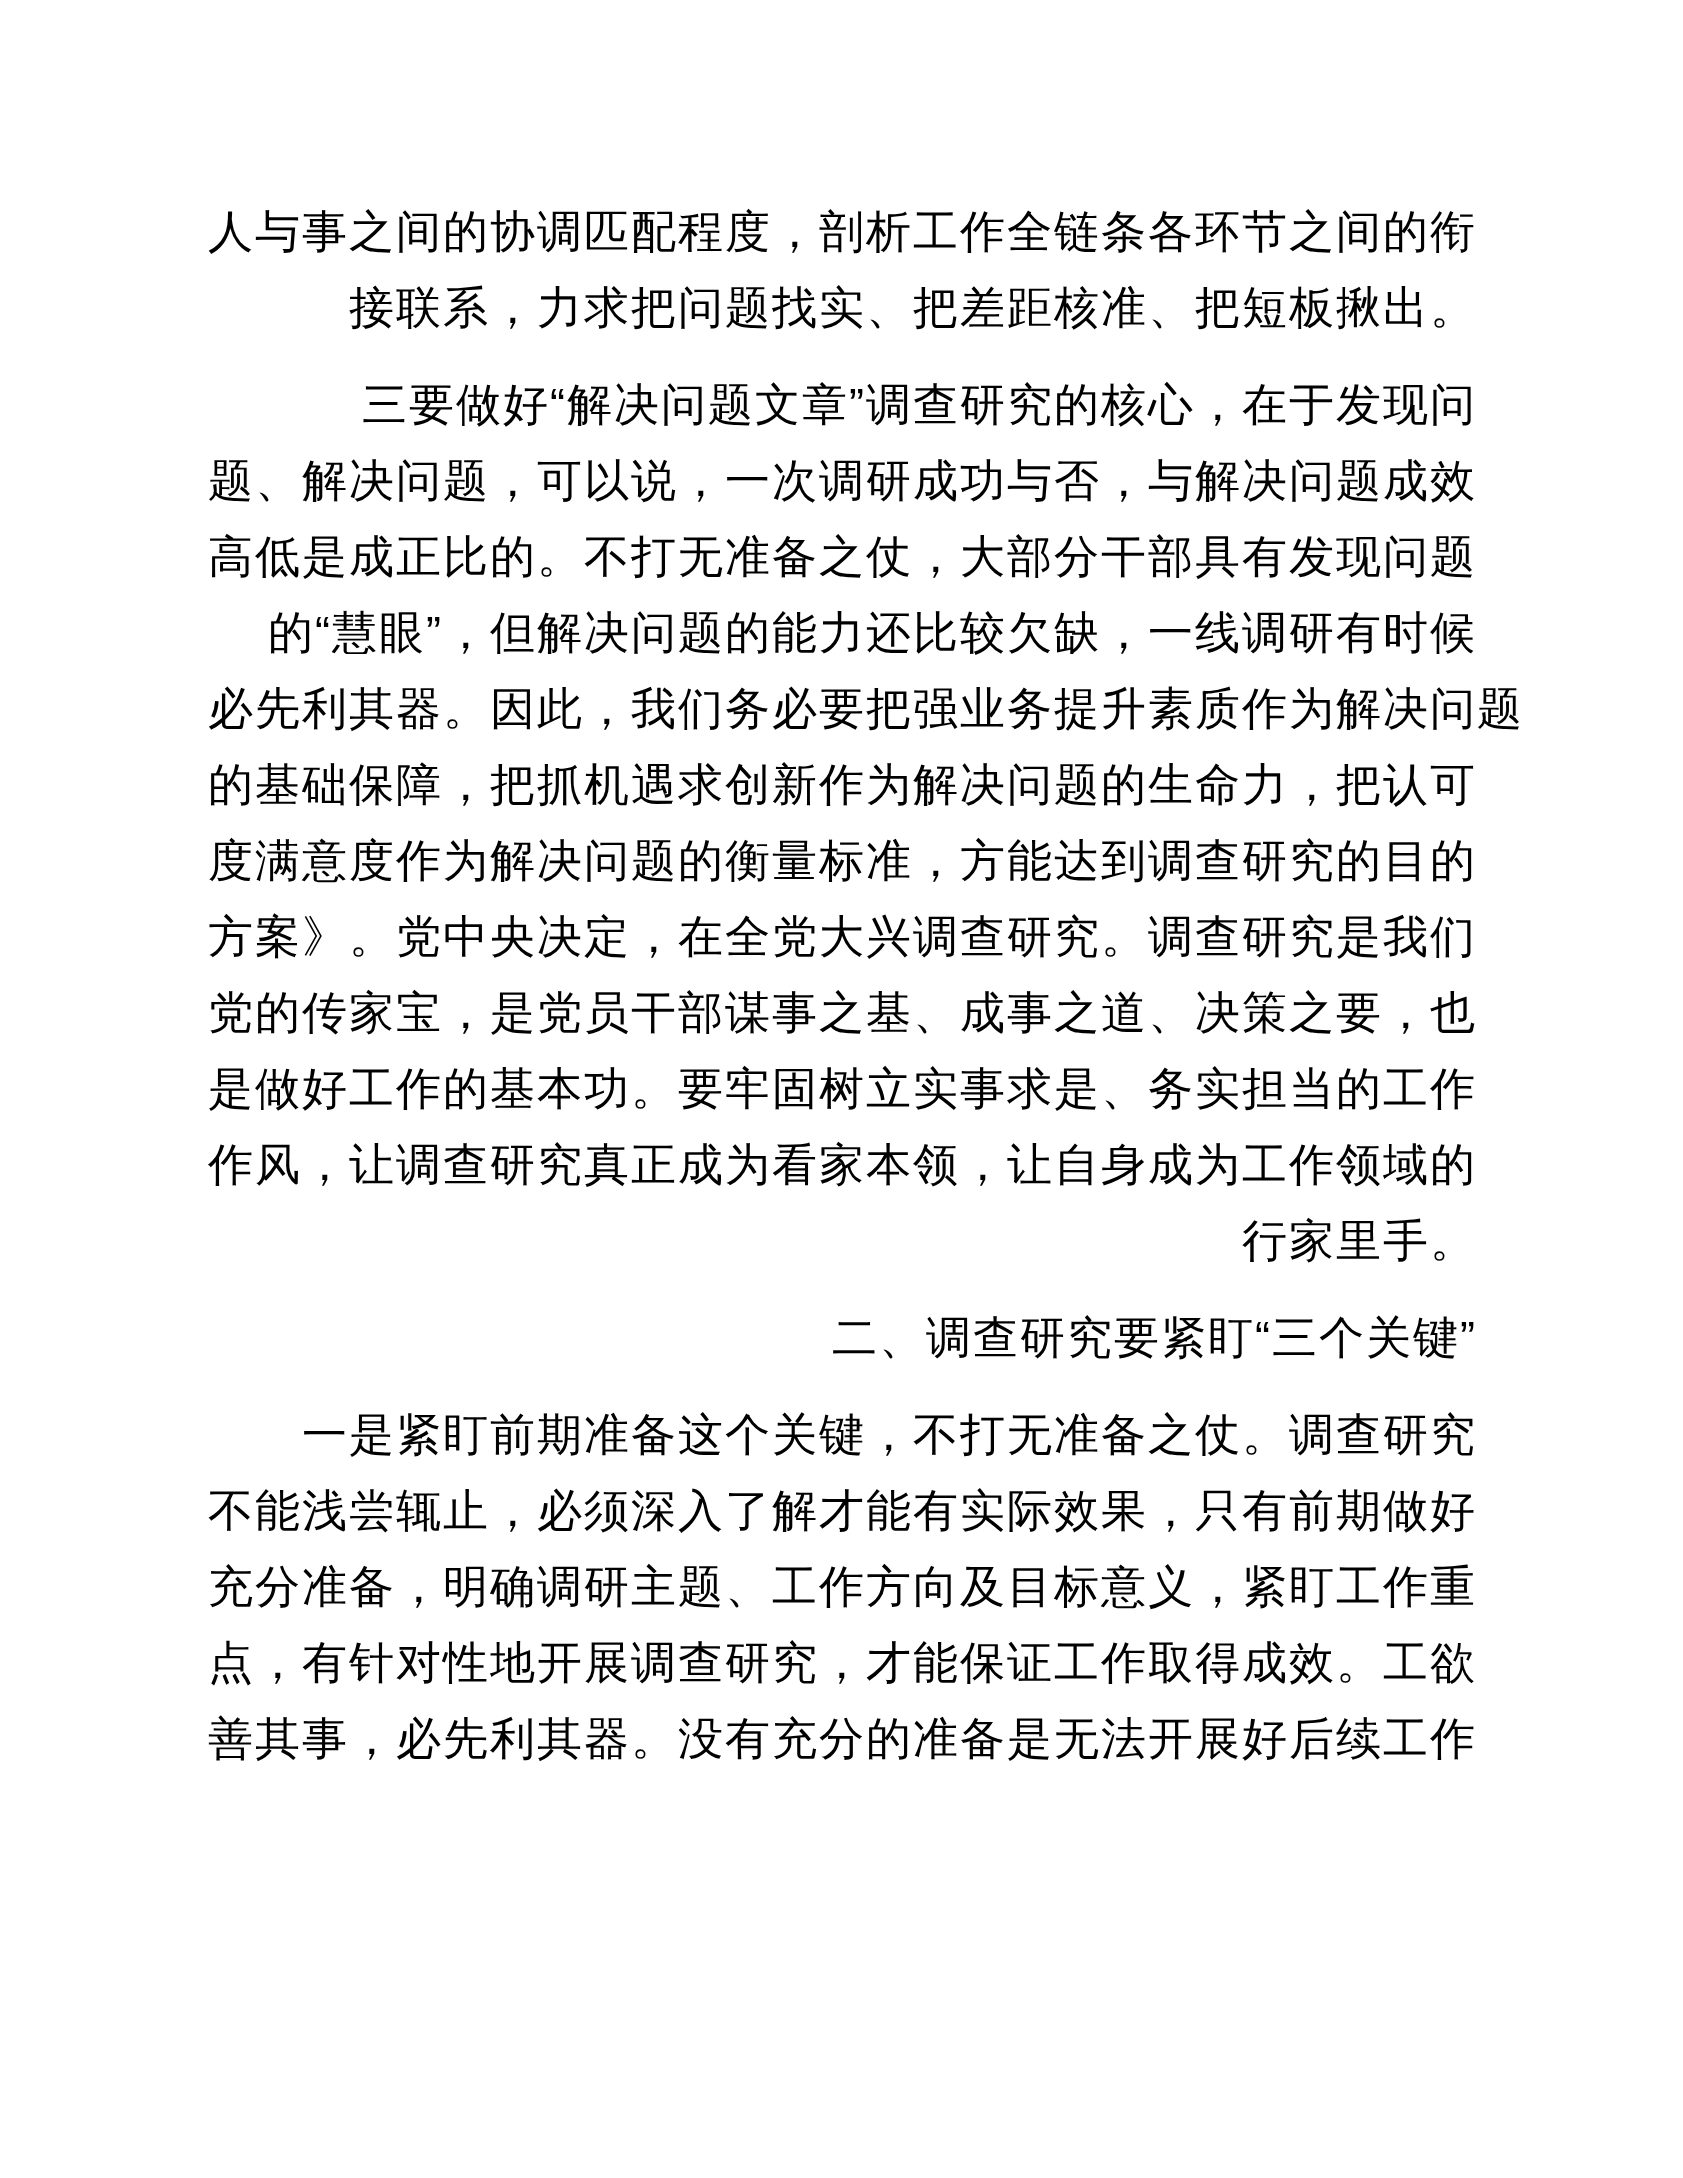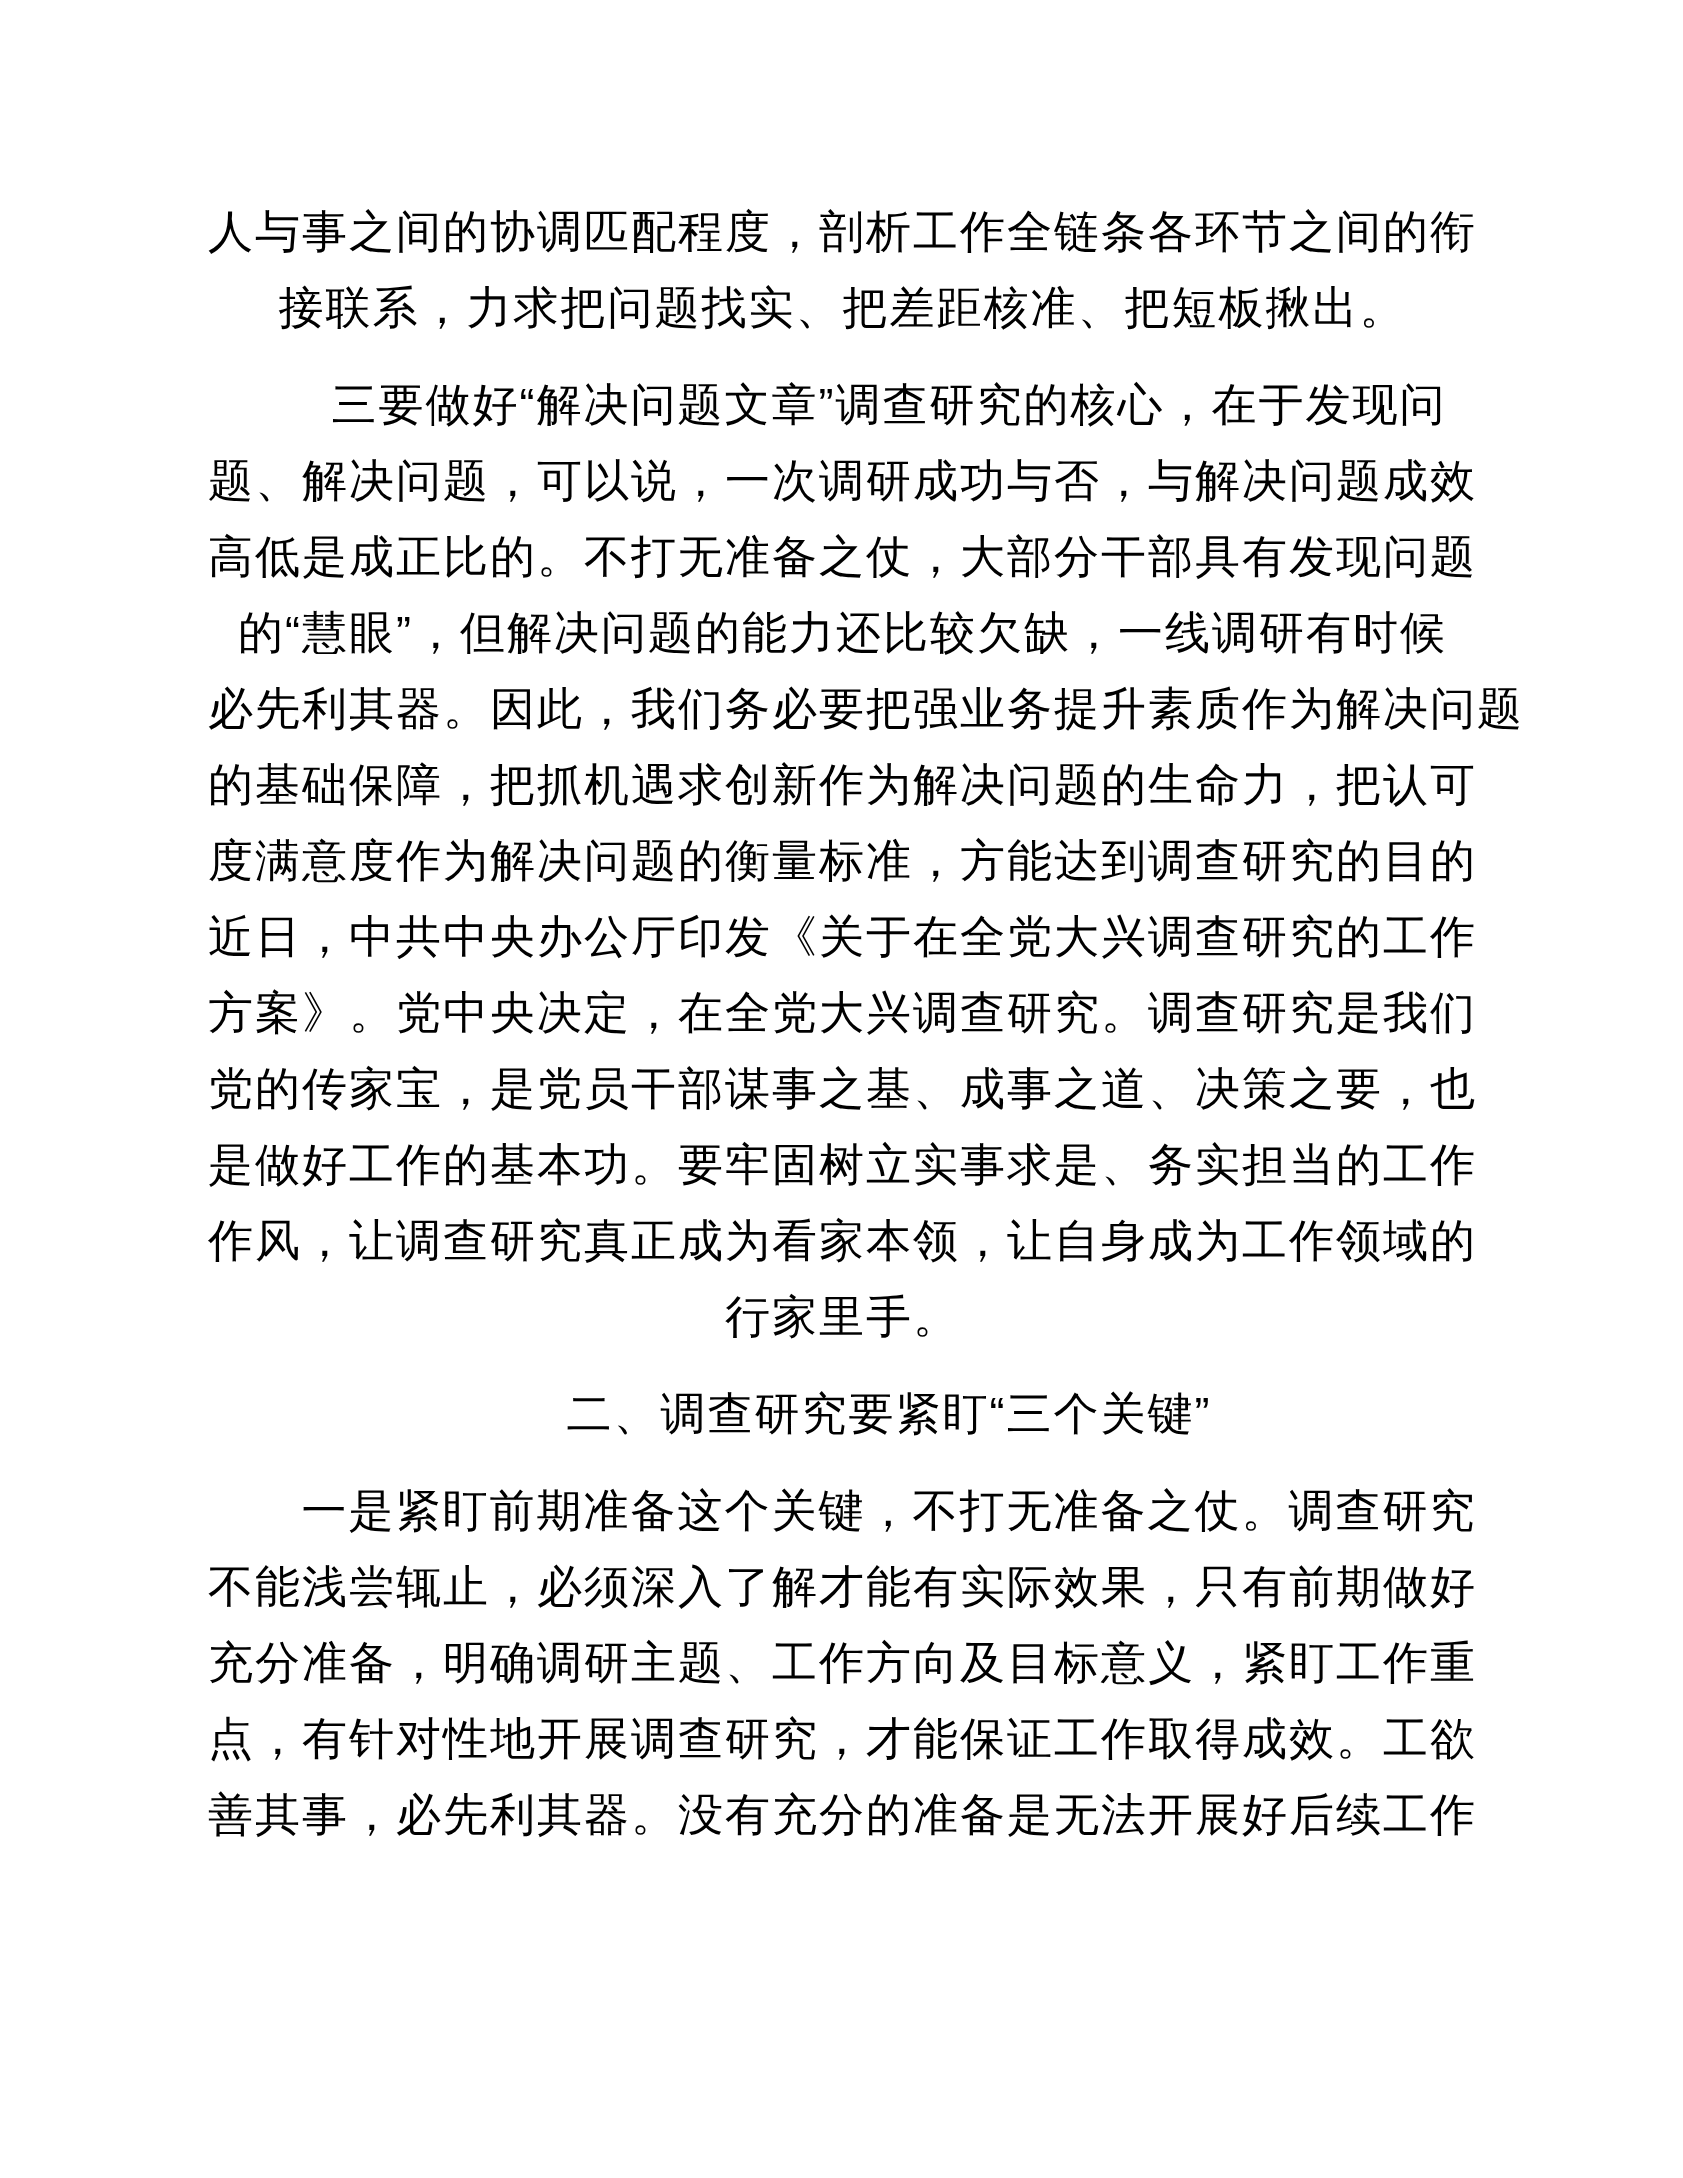--- a/index.html
+++ b/index.html
@@ -18,21 +18,21 @@
   }
   .doc-content {
     position: absolute;
     left: 208px;
     top: 194px;
     width: 1269px;
     font-size: 45px;
     line-height: 76px;
     letter-spacing: 2px;
     color: #000000;
-    text-align: center;
+    text-align: right;
   }
   .block {
     margin: 0 0 21px 0;
   }
   .block:last-child {
     margin-bottom: 0;
   }
   .line {
     white-space: nowrap;
     height: 76px;
@@ -54,21 +54,20 @@
         <div class="line">接联系，力求把问题找实、把差距核准、把短板揪出。</div>
       </div>
       <div class="block paragraph">
         <div class="line indent">三要做好“解决问题文章”调查研究的核心，在于发现问</div>
         <div class="line">题、解决问题，可以说，一次调研成功与否，与解决问题成效</div>
         <div class="line">高低是成正比的。不打无准备之仗，大部分干部具有发现问题</div>
         <div class="line">的“慧眼”，但解决问题的能力还比较欠缺，一线调研有时候</div>
         <div class="line">必先利其器。因此，我们务必要把强业务提升素质作为解决问题</div>
         <div class="line">的基础保障，把抓机遇求创新作为解决问题的生命力，把认可</div>
         <div class="line">度满意度作为解决问题的衡量标准，方能达到调查研究的目的</div>
-        <div class="line">近日，中共中央办公厅印发《关于在全党大兴调查研究的工作</div>
         <div class="line">方案》。党中央决定，在全党大兴调查研究。调查研究是我们</div>
         <div class="line">党的传家宝，是党员干部谋事之基、成事之道、决策之要，也</div>
         <div class="line">是做好工作的基本功。要牢固树立实事求是、务实担当的工作</div>
         <div class="line">作风，让调查研究真正成为看家本领，让自身成为工作领域的</div>
         <div class="line">行家里手。</div>
       </div>
       <div class="block heading">
         <div class="line indent">二、调查研究要紧盯“三个关键”</div>
       </div>
       <div class="block paragraph">

